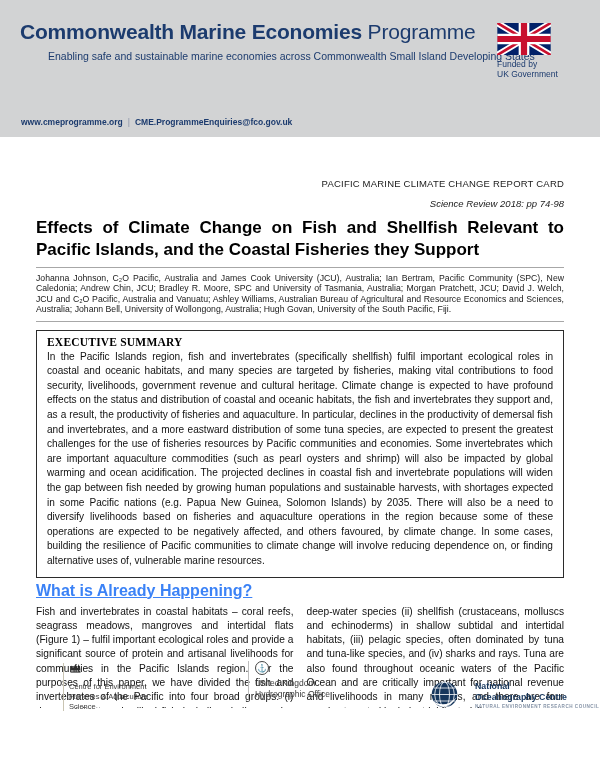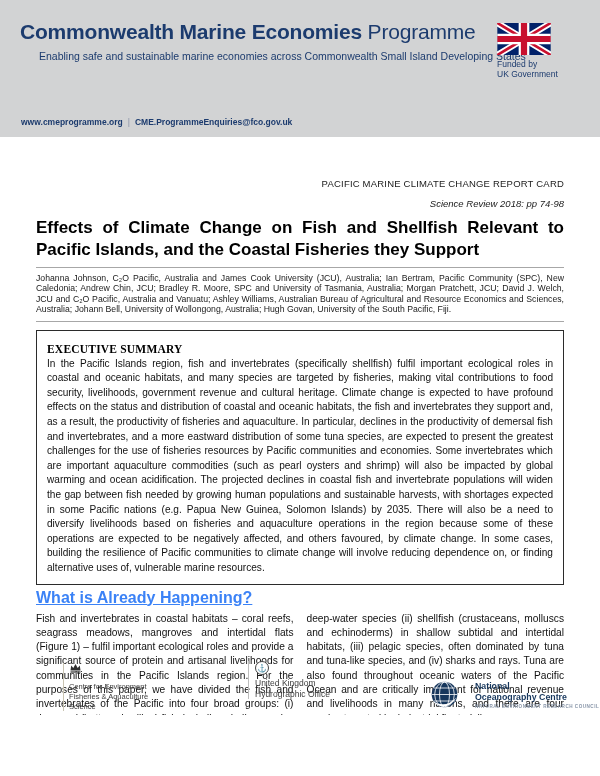--- a/index.html
+++ b/index.html
@@ -6,40 +6,40 @@
   html,body { width:600px; height:776px; overflow:hidden; background:#ffffff;
               font-family:"Liberation Sans", sans-serif; color:#1a1a1a; }
   .page { position:relative; width:600px; height:776px; background:#fff; }
 
   
   .banner { position:relative; width:600px; height:137px; background:#d2d3d4; }
   .brand-title { position:absolute; left:20px; top:20px; font-size:21px; color:#1c3b6e;
                  letter-spacing:-0.2px; white-space:nowrap; }
   .brand-title .strong { font-weight:bold; }
   .brand-title .light { font-weight:normal; }
-  .banner-subtitle { position:absolute; left:12px; top:50px; font-size:10.5px; color:#1c3b6e;padding-left:27px; }
+  .banner-subtitle { position:absolute; left:21px; top:50px; font-size:10.5px; color:#1c3b6e;padding-left:27px; }
   .banner-contact { position:absolute; left:21px; top:77px; font-size:8.5px; font-weight:bold;
                     color:#1c3b6e;margin-top:40px; }
   .banner-contact .sep { font-weight:normal; color:#8a94a8; padding:0 5px; }
   .funded-block { position:absolute; left:497px; top:23px; width:70px; }
   .uk-flag { display:block; }
   .funded-text { margin-top:4px; font-size:8.5px; line-height:1.2; color:#1c3b6e;
                  white-space:pre-line; }
 
   
   .main { padding:0 36px; }
   .kicker { margin-top:41px; text-align:right; font-size:9.5px; letter-spacing:0.2px; color:#1a1a1a; }
   .review-line { text-align:right; font-size:9.5px; font-style:italic; color:#1a1a1a; margin-top:9px; }
   .doc-title { margin-top:8px; font-size:17px; font-weight:bold; line-height:22px;
                text-align:justify; color:#000; }
   .rule { border:none; border-top:1px solid #a7a7a7; margin:6px 0 5px 0; }
   .authors { font-size:8.7px; line-height:10.4px; text-align:justify; color:#1a1a1a; }
   .rule2 { border:none; border-top:1px solid #a7a7a7; margin:6px 0 8px 0; }
 
-  .exec-box { border:1.5px solid #2b2b2b; padding:12px 10px 8px 10px; }
+  .exec-box { border:1.5px solid #2b2b2b; padding:5px 10px 8px 10px; }
   .exec-heading { font-family:"Liberation Serif", serif; font-weight:bold; font-size:11.5px;
                   letter-spacing:0.2px; color:#000; }
   .exec-body { margin-top:2px; font-size:10.1px; line-height:14.6px; text-align:justify; color:#111; }
 
   .section-heading { margin-top:4px; font-size:16px; font-weight:bold; color:#3b82f6;text-decoration:underline; }
   .columns { display:flex; gap:13px; margin-top:5px; height:103px; overflow:hidden; }
   .col { flex:1; font-size:10.2px; line-height:14.3px; text-align:justify; color:#111; }
 
   
   .footer { position:absolute; left:0; top:661px; width:600px; height:58px; }

